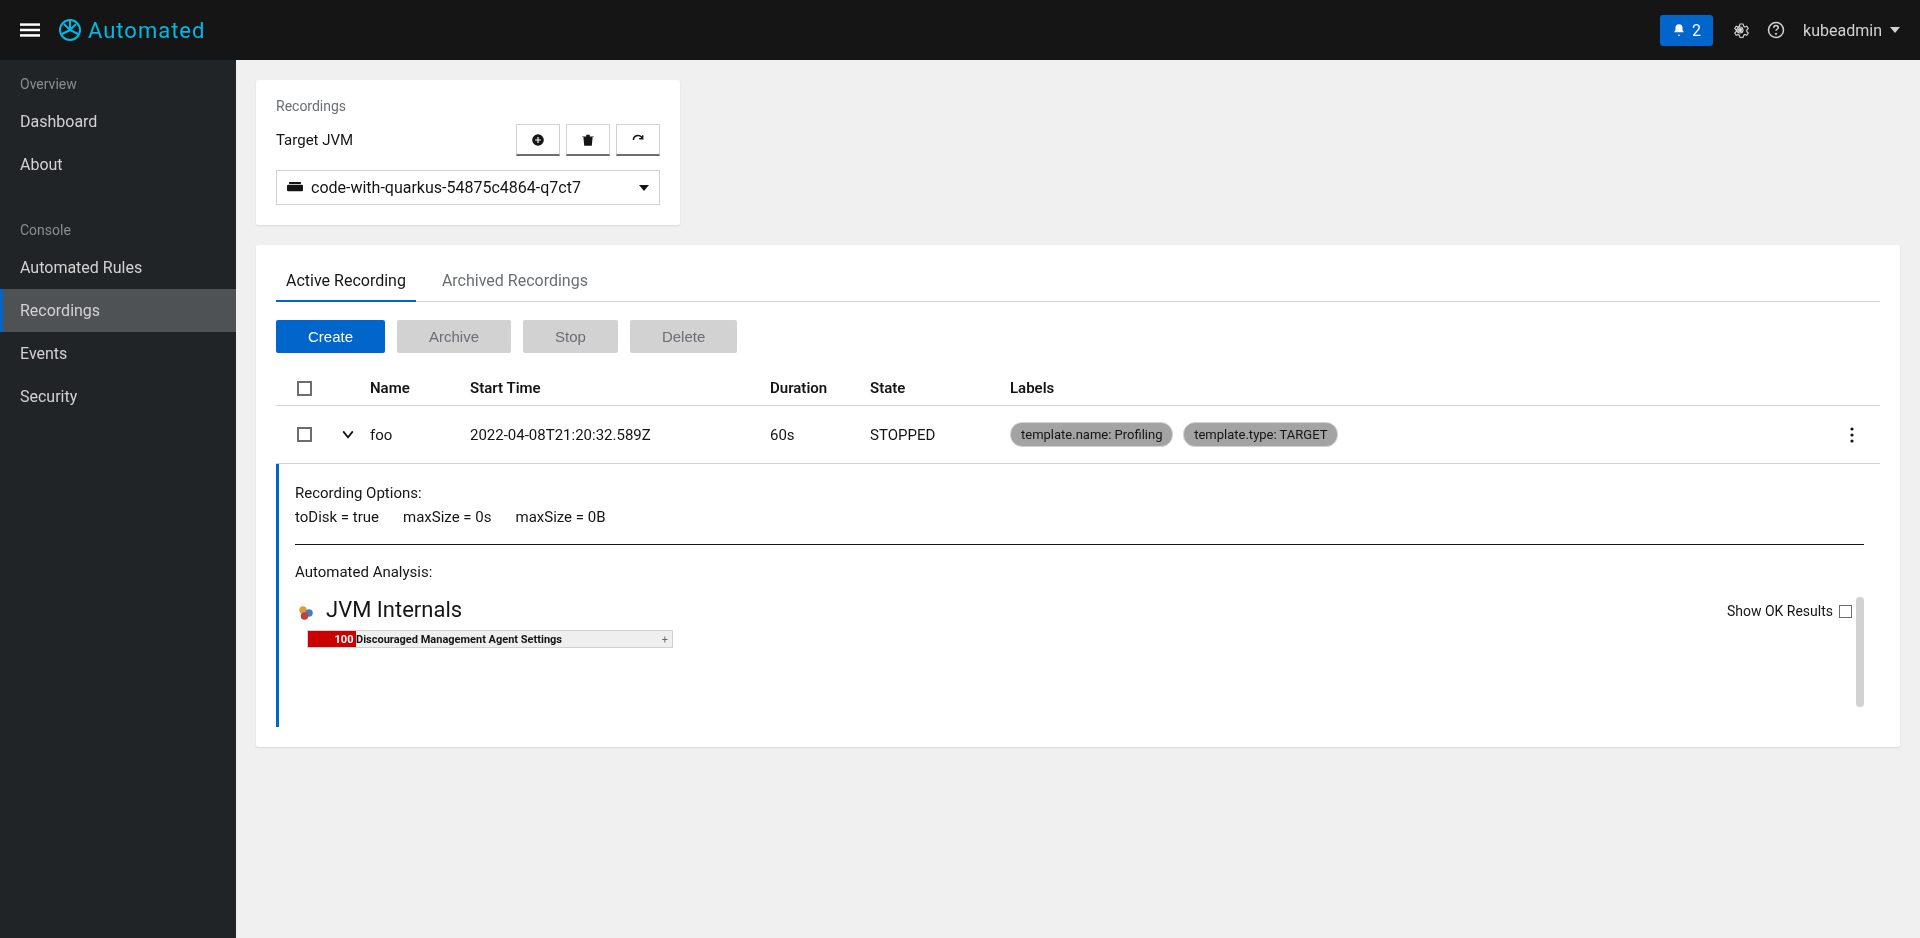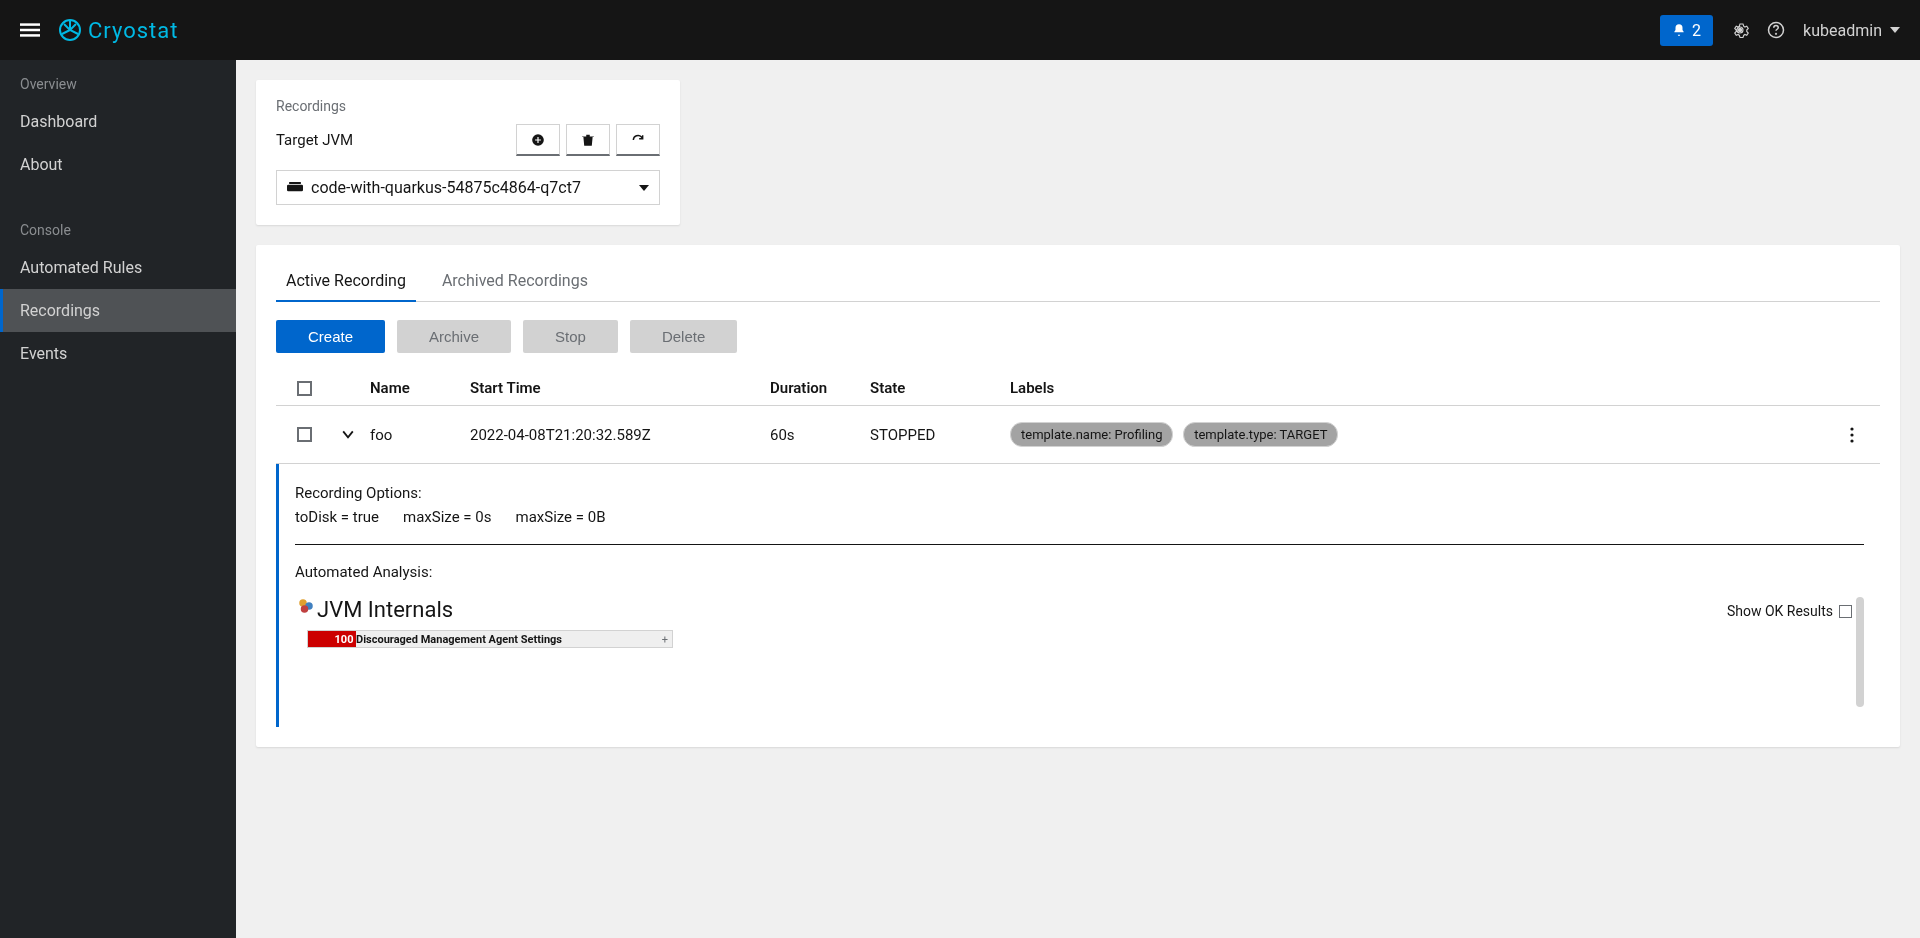--- a/index.html
+++ b/index.html
@@ -62,21 +62,21 @@
 
 .expanded-panel { border-left: 3px solid #0066cc; padding: 20px 16px 20px 16px; }
 .rec-options-title { font-size: 15px; margin-bottom: 6px; }
 .rec-options-row { display: flex; gap: 24px; font-size: 15px; }
 .divider { border: none; border-top: 1px solid #151515; margin: 18px 0; }
 .analysis-title { font-size: 15px; margin-bottom: 16px; }
 .analysis-body { position: relative; min-height: 110px; }
 .show-ok { position: absolute; top: 6px; right: 12px; display: flex; align-items: center; gap: 6px; font-size: 14px; }
 .show-ok-check { width: 13px; height: 13px; border: 1px solid #6a6e73; }
 .scroll-indicator { position: absolute; right: 0; top: 0; width: 8px; height: 110px; background: #d2d2d2; border-radius: 4px; }
-.jvm-section { display: flex; align-items: flex-start; gap: 2px; margin-top: 2px; margin-left: 2px; }
+.jvm-section { display: flex; align-items: flex-end; gap: 11px; margin-top: 2px; margin-left: 2px; }
 .jvm-section-title { font-size: 22px; }
 .analysis-item { display: flex; align-items: center; margin-top: 8px; margin-left: 12px; background: #efefef; width: 366px; height: 18px; border: 1px solid #d2d2d2; position: relative; }
 .score-bar { background: #c00; color: white; font-weight: bold; font-size: 11px; width: 48px; height: 100%; display: flex; align-items: center; justify-content: center; padding-left: 24px; }
 .analysis-text { font-size: 11px; font-weight: bold; }
 .analysis-plus { position: absolute; right: 4px; font-size: 11px; color: #6a6e73; }
 
 svg { display: block; }
 </style>
 </head>
 <body>
@@ -91,21 +91,21 @@
         </svg>
     </div>
     <div class="logo">
       <svg class="logo-icon" viewBox="0 0 24 24">
           <circle cx="12" cy="12" r="10" fill="none" stroke="#00b9e4" stroke-width="2"></circle>
           <path d="M12 2 L12 12 L20 16" stroke="#00b9e4" stroke-width="2" fill="none"></path>
           <path d="M12 12 L4 16" stroke="#00b9e4" stroke-width="2"></path>
           <path d="M12 12 L18 6" stroke="#00b9e4" stroke-width="2"></path>
           <path d="M12 12 L6 6" stroke="#00b9e4" stroke-width="2"></path>
         </svg>
-      <span>Cryostat</span>
+      <span>Automated</span>
     </div>
   </div>
   <div class="header-right">
     <div class="notif-badge">
       <svg width="14" height="14" viewBox="0 0 24 24" fill="white">
           <path d="M12 2a6 6 0 00-6 6v4l-2 3v1h16v-1l-2-3V8a6 6 0 00-6-6zm-2 18a2 2 0 004 0h-4z"></path>
         </svg>
       <span>2</span>
     </div>
     <div class="header-icon">
@@ -134,20 +134,21 @@
 
   <div class="sidebar">
     <div class="nav-section-title">Overview</div>
     <div class="nav-item">Dashboard</div>
     <div class="nav-item">About</div>
     <div class="nav-spacer"></div>
     <div class="nav-section-title">Console</div>
     <div class="nav-item">Automated Rules</div>
     <div class="nav-item active">Recordings</div>
     <div class="nav-item">Events</div>
+    <div class="nav-item">Security</div>
   </div>
 
   <div class="main">
 
     <div class="target-card">
       <div class="card-label">Recordings</div>
       <div class="target-header-row">
         <div class="target-title">Target JVM</div>
         <div class="target-btn-group">
           <button class="icon-btn">

